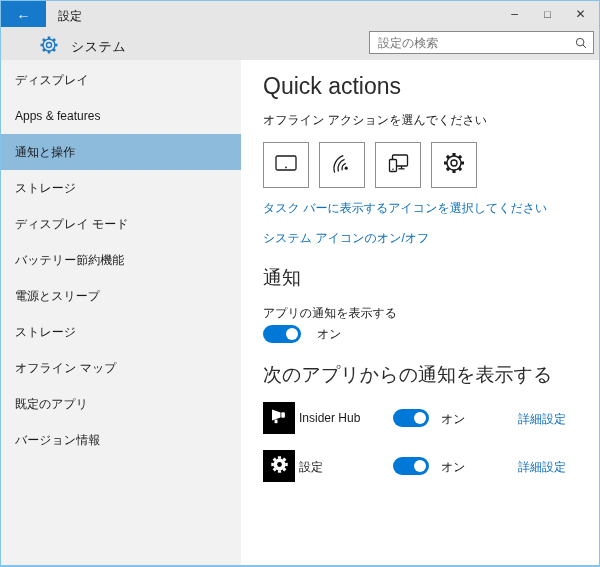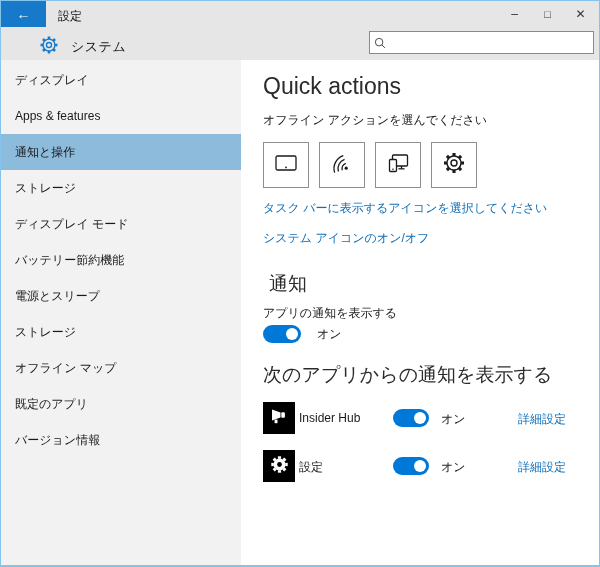--- a/index.html
+++ b/index.html
@@ -115,20 +115,21 @@
           <line x1="6" y1="13" x2="3" y2="13"></line>
           <line x1="8.05" y1="8.05" x2="5.93" y2="5.93"></line>
           <line x1="13" y1="6" x2="13" y2="3"></line>
           <line x1="17.95" y1="8.05" x2="20.07" y2="5.93"></line>
         </g>
       </svg>
     </span>
     <div class="page-title">システム</div>
 
     <div class="search-box">
+      <input type="text" placeholder="設定の検索" style="">
       <span class="search-glyph">
         <svg viewBox="0 0 16 16" width="14" height="14">
           <circle cx="7" cy="7" r="4.3" fill="none" stroke="#444" stroke-width="1.1"></circle>
           <line x1="10.2" y1="10.2" x2="13.6" y2="13.6" stroke="#444" stroke-width="1.1"></line>
         </svg>
       </span>
     </div>
   </div>
 
   <nav class="sidebar">
@@ -200,21 +201,21 @@
               <line x1="17.95" y1="8.05" x2="20.07" y2="5.93"></line>
             </g>
           </svg>
         </span>
       </div>
     </div>
 
     <div class="link l1">タスク バーに表示するアイコンを選択してください</div>
     <div class="link l2">システム アイコンのオン/オフ</div>
 
-    <h2 class="section-title notif-title" style="margin:6px;text-align:right;">通知</h2>
+    <h2 class="section-title notif-title" style="margin:0;text-align:right;">通知</h2>
 
     <div class="setting-label">アプリの通知を表示する</div>
 
     <div class="toggle-row">
       <div class="toggle">
         <div class="knob"></div>
       </div>
       <span class="toggle-state">オン</span>
     </div>
 

